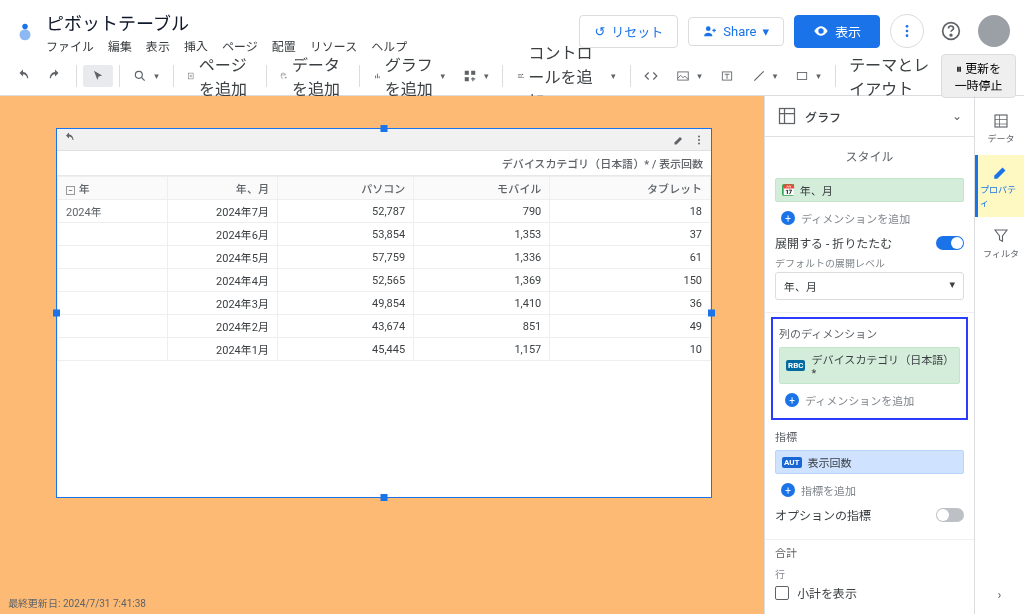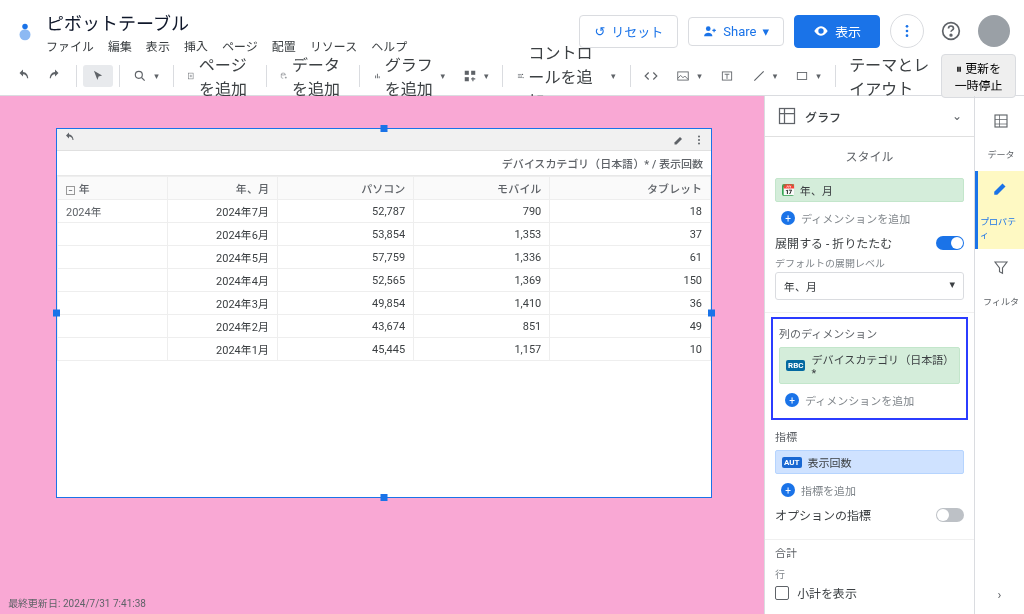--- a/index.html
+++ b/index.html
@@ -24,21 +24,21 @@
 
 .toolbar { display: flex; align-items: center; padding: 4px 8px; border-bottom: 1px solid #dadce0; height: 40px; gap: 2px; }
 .toolbar .tb-btn { display: inline-flex; align-items: center; gap: 4px; padding: 4px 8px; font-size: 16px; color: #3c4043; cursor: pointer; border-radius: 3px; }
 .toolbar .divider { width: 1px; height: 22px; background: #dadce0; margin: 0 4px; }
 .tb-icon { width: 14px; height: 14px; fill: #5f6368; }
 .tb-dropdown::after { content: "▾"; font-size: 9px; margin-left: 3px; color: #5f6368; }
 .pause-btn { margin-left: auto; border: 1px solid #dadce0; border-radius: 4px; padding: 4px 10px; font-size: 12px; cursor: pointer; }
 
 
 .main { display: flex; height: calc(100% - 96px); }
-.canvas { flex: 1; background: #f9a8d4; position: relative; overflow: hidden; }
+.canvas { flex: 1; background: #fdba74; position: relative; overflow: hidden; }
 .footer-status { position: absolute; bottom: 4px; left: 8px; font-size: 10px; color: #5f6368; }
 
 
 .selected-wrap { position: absolute; top: 32px; left: 56px; width: 656px; height: 370px; border: 1px solid #1a73e8; background: #fff; }
 .sel-handle { position: absolute; width: 7px; height: 7px; background: #1a73e8; }
 .sel-top { top: -4px; left: 50%; transform: translateX(-50%); }
 .sel-bottom { bottom: -4px; left: 50%; transform: translateX(-50%); }
 .sel-left { left: -4px; top: 50%; transform: translateY(-50%); }
 .sel-right { right: -4px; top: 50%; transform: translateY(-50%); }
 
@@ -82,21 +82,21 @@
 .small-label { font-size: 10px; color: #80868b; }
 .select-box { border: 1px solid #dadce0; border-radius: 3px; padding: 5px 8px; font-size: 11px; display: flex; justify-content: space-between; margin-top: 2px; }
 
 .highlight-box { border: 2px solid #2b3cff; margin: 4px 6px; padding: 6px; }
 
 .checkbox-row { display: flex; align-items: center; gap: 8px; padding: 3px 0; font-size: 12px; }
 .checkbox { width: 14px; height: 14px; border: 1.5px solid #5f6368; border-radius: 2px; }
 
 
 .rail { width: 50px; border-left: 1px solid #dadce0; display: flex; flex-direction: column; align-items: center; padding-top: 8px; gap: 2px; }
-.rail-item { display: flex; flex-direction: column; align-items: center; gap: 18px; padding: 8px 2px; font-size: 9px; color: #5f6368; cursor: pointer; width: 100%; border-left: 3px solid transparent; }
+.rail-item { display: flex; flex-direction: column; align-items: center; gap: 2px; padding: 8px 2px; font-size: 9px; color: #5f6368; cursor: pointer; width: 100%; border-left: 3px solid transparent; }
 .rail-item.active { color: #1a73e8; border-left-color: #1a73e8; background: #fef9c3; }
 .rail-item svg { width: 18px; height: 18px; }
 .rail-expand { margin-top: auto; padding: 12px; color: #5f6368; }
 </style>
 </head>
 <body>
 
 <div class="header">
   <svg class="logo" viewBox="0 0 24 24" fill="currentColor">
       <circle cx="12" cy="6" r="3"></circle>

